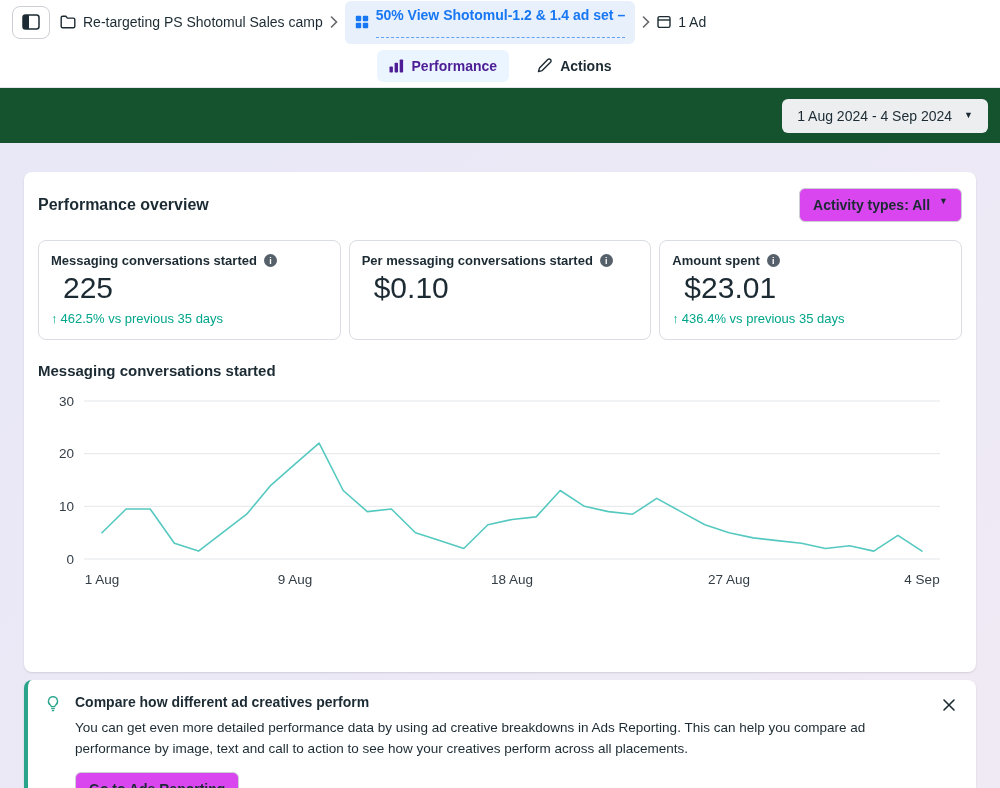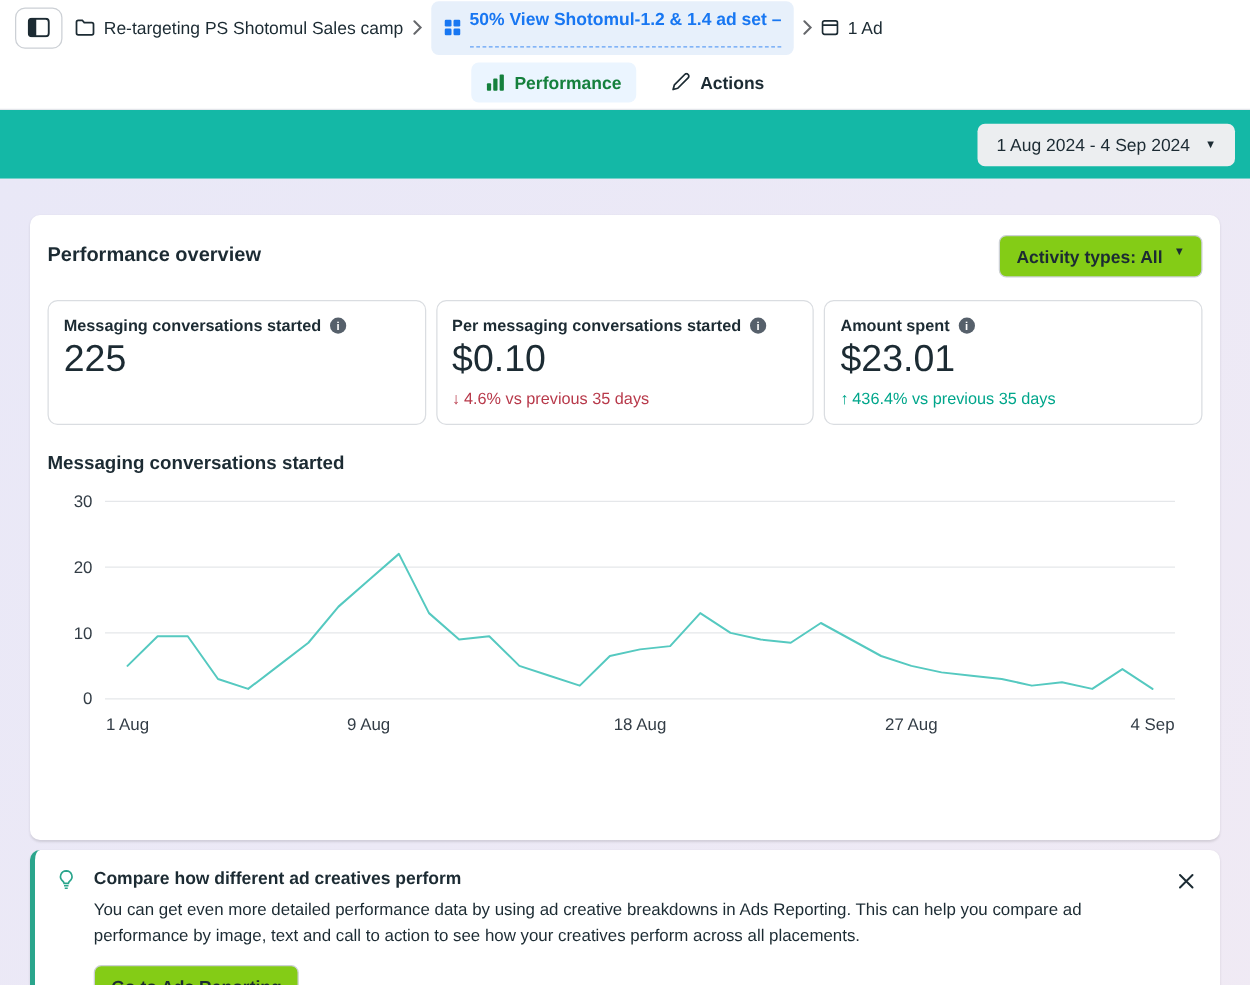--- a/index.html
+++ b/index.html
@@ -29,46 +29,46 @@
   .dot { width:9px; height:9px; border-radius:50%; background:#31a24c; }
   .vdiv { width:1px; height:24px; background:#dcdee3; }
   .toggle { width:38px; height:20px; border-radius:10px; background:#bcd7f6; position:relative; cursor:pointer; }
   .toggle .knob { position:absolute; right:2px; top:2px; width:16px; height:16px; border-radius:50%; background:#1b74e4; }
 
   
   .tabsrow { height:44px; display:flex; align-items:center; justify-content:center; gap:16px;
              background:#fff; border-bottom:1px solid #e4e6eb; }
   .tab { display:flex; align-items:center; gap:8px; font-weight:700; padding:8px 12px;
          border-radius:6px; cursor:pointer; color:#1c2b33; }
-  .tab.active { background:#ebf5ff; color:#15803d; }
-
-  
-  .daterow { height:55px; background:#14b8a6; display:flex; align-items:center; justify-content:flex-end; padding-right:12px;padding-left:24px; }
+  .tab.active { background:#ebf5ff; color:#4c1d95; }
+
+  
+  .daterow { height:55px; background:#14532d; display:flex; align-items:center; justify-content:flex-end; padding-right:12px;padding-left:24px; }
   .date-btn { display:flex; align-items:center; gap:12px; background:#eceef0; border:none; border-radius:6px;
               padding:9px 15px; font-size:14px; color:#1c2b33; cursor:pointer; font-family:inherit; }
 
   
   .content { height:705px; background:linear-gradient(135deg,#e9e8f7 0%,#ece9f6 50%,#f0eaf4 100%); padding:29px 24px 0; }
   .card { background:#fff; border-radius:8px; box-shadow:0 1px 2px rgba(0,0,0,.12); }
 
   .overview { height:500px; padding:16px 14px 0; }
   .ov-head { display:flex; align-items:center; }
   .ov-title { font-size:16px; font-weight:700; }
   .ov-actions { margin-left:auto; display:flex; gap:12px; }
-  .btn { display:inline-flex; gap:9px; background:#84cc16; border:1px solid #ccd0d5;
+  .btn { display:inline-flex; gap:9px; background:#d946ef; border:1px solid #ccd0d5;
          border-radius:6px; padding:8px 13px; font-size:14px; font-weight:700; color:#1c2b33;
          cursor:pointer; font-family:inherit; }
   .caret { font-size:9px; line-height:1; }
 
   .metrics { display:flex; gap:8px; margin-top:18px; }
   .metric { flex:1; border:1px solid #dadde1; border-radius:8px; padding:12px 12px 13px; }
   .metric-label { display:flex; align-items:center; gap:7px; font-size:13px; font-weight:700; }
   .info { width:13px; height:13px; border-radius:50%; background:#56606b; color:#fff; font-size:9px;
           display:inline-flex; align-items:center; justify-content:center; font-weight:700; cursor:pointer; flex:none; }
-  .metric-value { font-size:30px; font-weight:400; margin-top:3px; }
+  .metric-value { font-size:30px; font-weight:400; margin-top:3px;margin-left:12px; }
   .metric-change { font-size:13px; margin-top:6px; }
   .metric-change .arrow { margin-right:3px; }
 
   .chart-heading { font-size:15px; font-weight:700; margin-top:22px; }
   .chart-wrap { margin-top:8px; }
 
   
   .tip { margin-top:8px; border-left:4px solid #2aa58c; padding:14px 16px; display:flex; gap:13px;
          align-items:flex-start; height:150px; }
   .bulb { flex:none; margin-top:1px; }
@@ -167,30 +167,30 @@
       </div>
     </div>
 
     <div class="metrics">
       <div class="metric">
         <div class="metric-label">
           <span>Messaging conversations started</span>
           <span class="info">i</span>
         </div>
         <div class="metric-value">225</div>
+        <div class="metric-change" style="color: rgb(0, 166, 139);">
+          <span class="arrow">↑</span><span>462.5% vs previous 35 days</span>
+        </div>
       </div>
       <div class="metric">
         <div class="metric-label">
           <span>Per messaging conversations started</span>
           <span class="info">i</span>
         </div>
         <div class="metric-value">$0.10</div>
-        <div class="metric-change" style="color: rgb(184, 58, 75);">
-          <span class="arrow">↓</span><span>4.6% vs previous 35 days</span>
-        </div>
       </div>
       <div class="metric">
         <div class="metric-label">
           <span>Amount spent</span>
           <span class="info">i</span>
         </div>
         <div class="metric-value">$23.01</div>
         <div class="metric-change" style="color: rgb(0, 166, 139);">
           <span class="arrow">↑</span><span>436.4% vs previous 35 days</span>
         </div>

